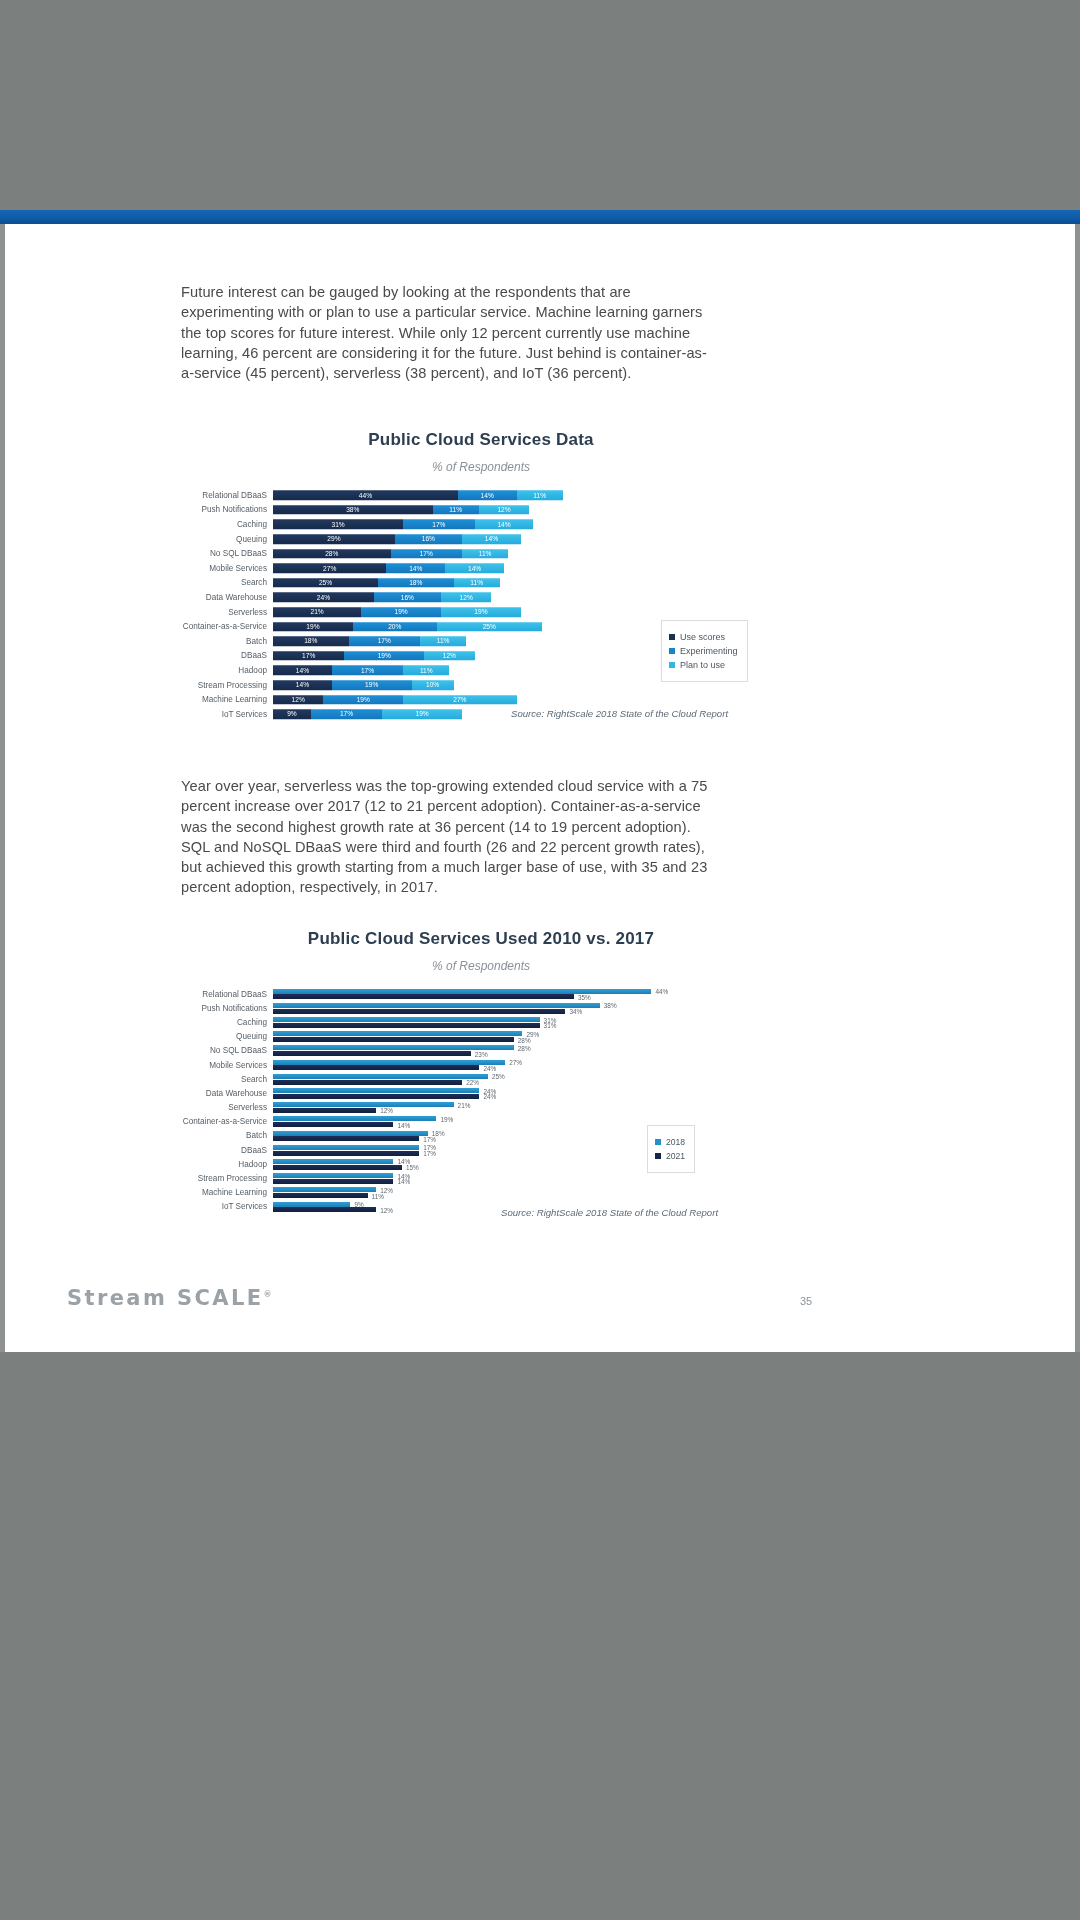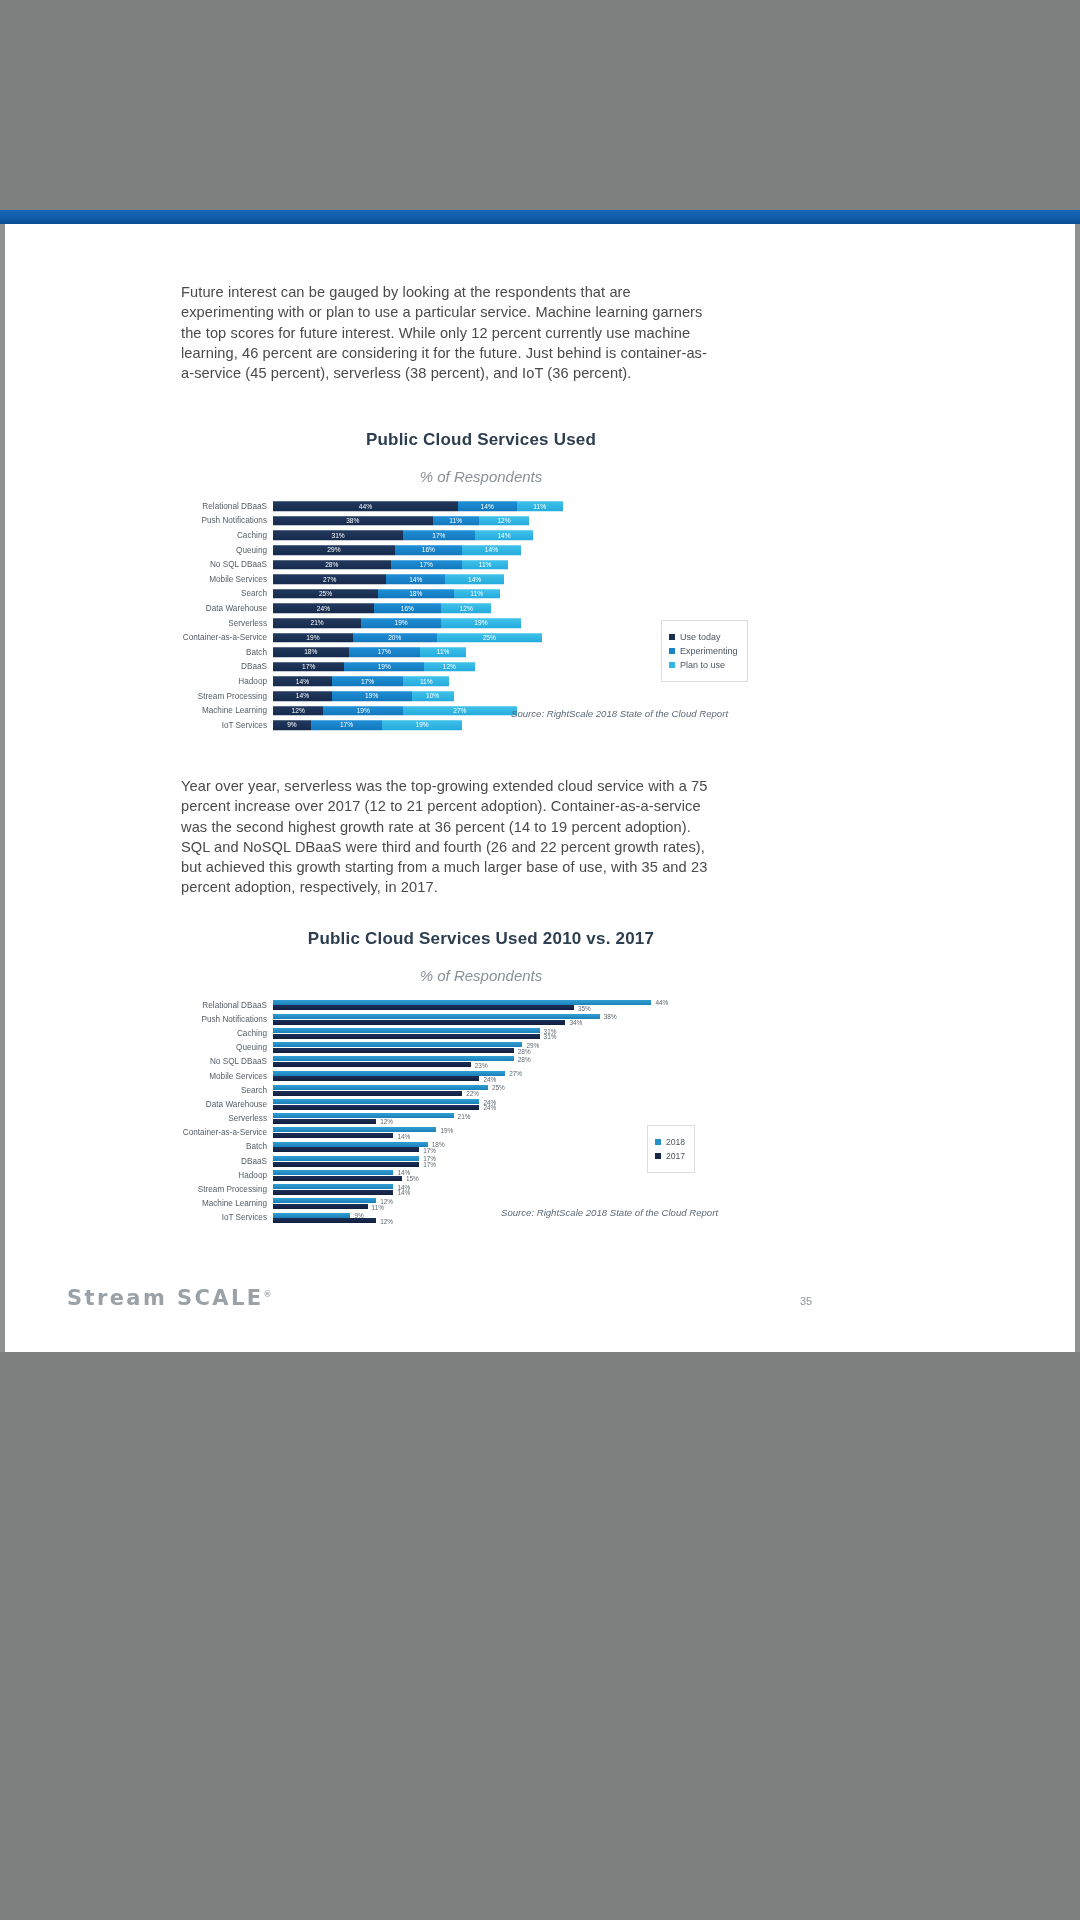--- a/index.html
+++ b/index.html
@@ -43,24 +43,24 @@
   .chart { position: absolute; }
   .chart-title {
     text-align: center;
     font-size: 17px;
     font-weight: bold;
     color: #2c3e50;
     letter-spacing: 0.2px;
   }
   .chart-sub {
     text-align: center;
-    font-size: 15px;
+    font-size: 12px;
     font-style: italic;
     color: #8a9097;
-    margin-top: 18px;
+    margin-top: 10px;
   }
   .src {
     position: absolute;
     font-size: 9.6px;
     font-style: italic;
     color: #5d6b78;
     white-space: nowrap;
   }
 
   .rows { position: relative; }
@@ -146,21 +146,21 @@
   <div id="blue-bar"></div>
   <div id="left-edge"></div>
   <div id="right-edge"></div>
   <div id="bottom-gray"></div>
 
   <div id="page">
 
     <p class="para" id="para1">Future interest can be gauged by looking at the respondents that are experimenting with or plan to use a particular service. Machine learning garners the top scores for future interest. While only 12 percent currently use machine learning, 46 percent are considering it for the future. Just behind is container-as-a-service (45 percent), serverless (38 percent), and IoT (36 percent).</p>
 
     <div class="chart" id="chart1" style="left:176px; top:206px; width:600px;">
-      <div class="chart-title">Public Cloud Services Used</div>
+      <div class="chart-title">Public Cloud Services Data</div>
       <div class="chart-sub">% of Respondents</div>
       <div class="rows" id="chart1-rows" style="margin-top: 14px;">
           <div class="row" style="height: 14.6px;">
             <div class="rowlabel">Relational DBaaS</div>
             <div class="bars">
               <div class="seg s-today" style="left: 0px; width: 184.8px; height: 9.5px;">44%</div>
               <div class="seg s-exp" style="left: 184.8px; width: 58.8px; height: 9.5px;">14%</div>
               <div class="seg s-plan" style="left: 243.6px; width: 46.2px; height: 9.5px;">11%</div>
             </div>
           </div>
@@ -281,21 +281,21 @@
             <div class="bars">
               <div class="seg s-today" style="left: 0px; width: 37.8px; height: 9.5px;">9%</div>
               <div class="seg s-exp" style="left: 37.8px; width: 71.4px; height: 9.5px;">17%</div>
               <div class="seg s-plan" style="left: 109.2px; width: 79.8px; height: 9.5px;">19%</div>
             </div>
           </div>
         </div>
       <div class="legend" id="legend1" style="left:480px; top:190px;">
           <div class="leg-item">
             <span class="leg-sw" style="background: rgb(27, 47, 82);"></span>
-            <span class="leg-tx">Use today</span>
+            <span class="leg-tx">Use scores</span>
           </div>
           <div class="leg-item">
             <span class="leg-sw" style="background: rgb(26, 132, 199);"></span>
             <span class="leg-tx">Experimenting</span>
           </div>
           <div class="leg-item">
             <span class="leg-sw" style="background: rgb(49, 183, 228);"></span>
             <span class="leg-tx">Plan to use</span>
           </div>
         </div>
@@ -453,21 +453,21 @@
             </div>
           </div>
         </div>
       <div class="legend legend2" id="legend2" style="left:466px; top:196px;text-align:center;">
           <div class="leg-item">
             <span class="leg-sw" style="background: rgb(36, 144, 200);"></span>
             <span class="leg-tx">2018</span>
           </div>
           <div class="leg-item">
             <span class="leg-sw" style="background: rgb(22, 37, 74);"></span>
-            <span class="leg-tx">2017</span>
+            <span class="leg-tx">2021</span>
           </div>
         </div>
       <div class="src" style="left:320px; top:278px;">Source: RightScale 2018 State of the Cloud Report</div>
     </div>
 
     <div id="footer">
       <div id="logo">
         <span>Stream SCALE</span><sup>®</sup>
       </div>
       <div id="pagenum">35</div>

